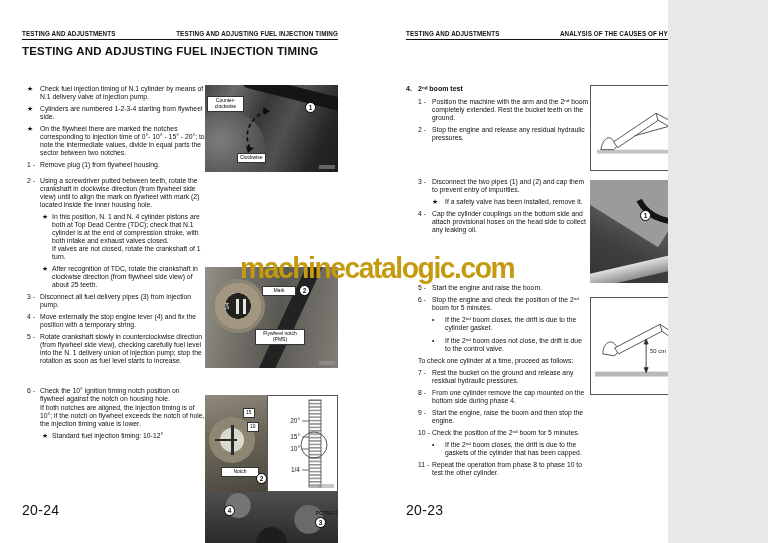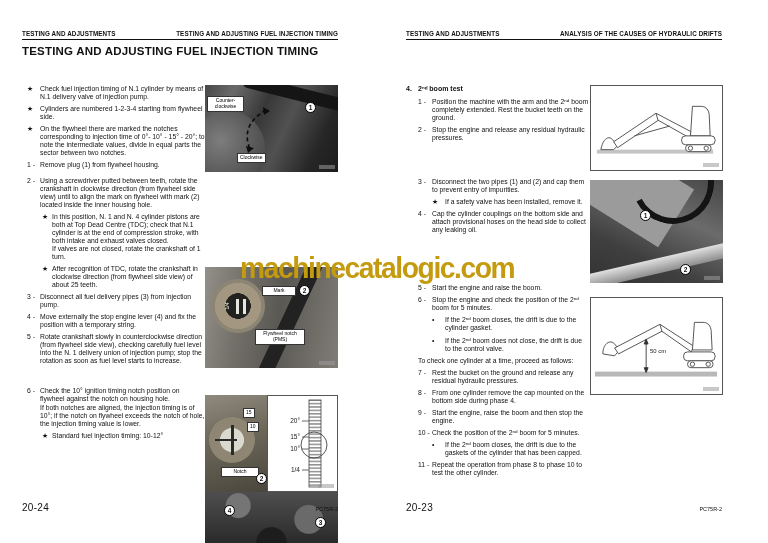--- a/index.html
+++ b/index.html
@@ -1,16 +1,16 @@
 <!DOCTYPE html>
 <html><head>
 <meta charset="utf-8">
 <style>
   html,body{margin:0;padding:0;background:#e8e8e8}
-  .canvas{position:relative;width:768px;height:543px;background:#ffffff;overflow:hidden;
+  .canvas{position:relative;width:668px;height:543px;background:#ffffff;overflow:hidden;
           font-family:"Liberation Sans","DejaVu Sans",sans-serif;color:#111}
   .page{position:absolute;top:0;width:384px;height:543px;background:#fff}
   .pl{left:0}.pr{left:384px}
   .hdr{position:absolute;top:30px;left:22px;width:316px;display:flex;justify-content:space-between;
        align-items:flex-end;font-size:6.3px;font-weight:bold;letter-spacing:.1px;
        border-bottom:1.5px solid #111;padding-bottom:2px}
   .title{position:absolute;top:45px;left:22px;font-size:11.5px;font-weight:bold;letter-spacing:.2px}
   .txt{position:absolute;top:85px;left:22px;width:183px;font-size:6.8px;line-height:1.18}
   .blk{display:flex;margin:0 0 4px 5px}
   .blk .m{flex:0 0 13px;white-space:nowrap}
@@ -27,21 +27,21 @@
   .lf1{top:0;height:87px}.lf2{top:95px;height:101px}.lf3{top:205px;height:92px}
   .lf4{top:310px;height:97px;display:flex}
   .rf1{top:0;height:86px}.rf2{top:95px;height:103px}.rf3{top:212px;height:98px}
   .draw{background:#fff;border:1px solid #555;box-sizing:border-box}
   .plabel{position:absolute;background:#fff;color:#000;font-size:5px;line-height:1.15;
           padding:1px 2px;border:.5px solid #333;text-align:center;white-space:pre-line;z-index:5}
   .co{position:absolute;width:9px;height:9px;border-radius:50%;background:#fff;border:1px solid #000;
       font-size:6.5px;line-height:9px;text-align:center;font-weight:bold;z-index:6}
   .figcode{position:absolute;right:3px;bottom:3px;width:16px;height:4px;background:#9a9a9a;opacity:.55;z-index:4}
   .foot{position:absolute;top:502px;left:22px;width:316px;display:flex;justify-content:space-between;align-items:baseline}
-  .pageno{font-size:10px;letter-spacing:.3px}
+  .pageno{font-size:14px;letter-spacing:.3px}
   .model{font-size:5.5px}
   .watermark{position:absolute;top:251px;left:240px;font-size:30px;font-weight:bold;
              letter-spacing:-1.5px;transform:scaleX(.94);transform-origin:left;white-space:nowrap;z-index:40}
   
   .ph1{background:linear-gradient(115deg,#474747,#6a6a6a 18%,#383838 40%,#515151 58%,#262626 82%,#1c1c1c)}
   .ph1 .hose{position:absolute;top:2px;left:36px;width:110px;height:13px;border-radius:7px;background:#151515;transform:rotate(14deg)}
   .ph1 .fwheel{position:absolute;left:-14px;top:26px;width:74px;height:74px;border-radius:50%;
                background:radial-gradient(circle at 40% 40%,#7d7d7d,#565656 60%,#3f3f3f)}
   .arc1{position:absolute;left:30px;top:20px;z-index:3}
   .ph2{background:linear-gradient(100deg,#93908a,#73706a 28%,#5a5852 55%,#807d77)}

